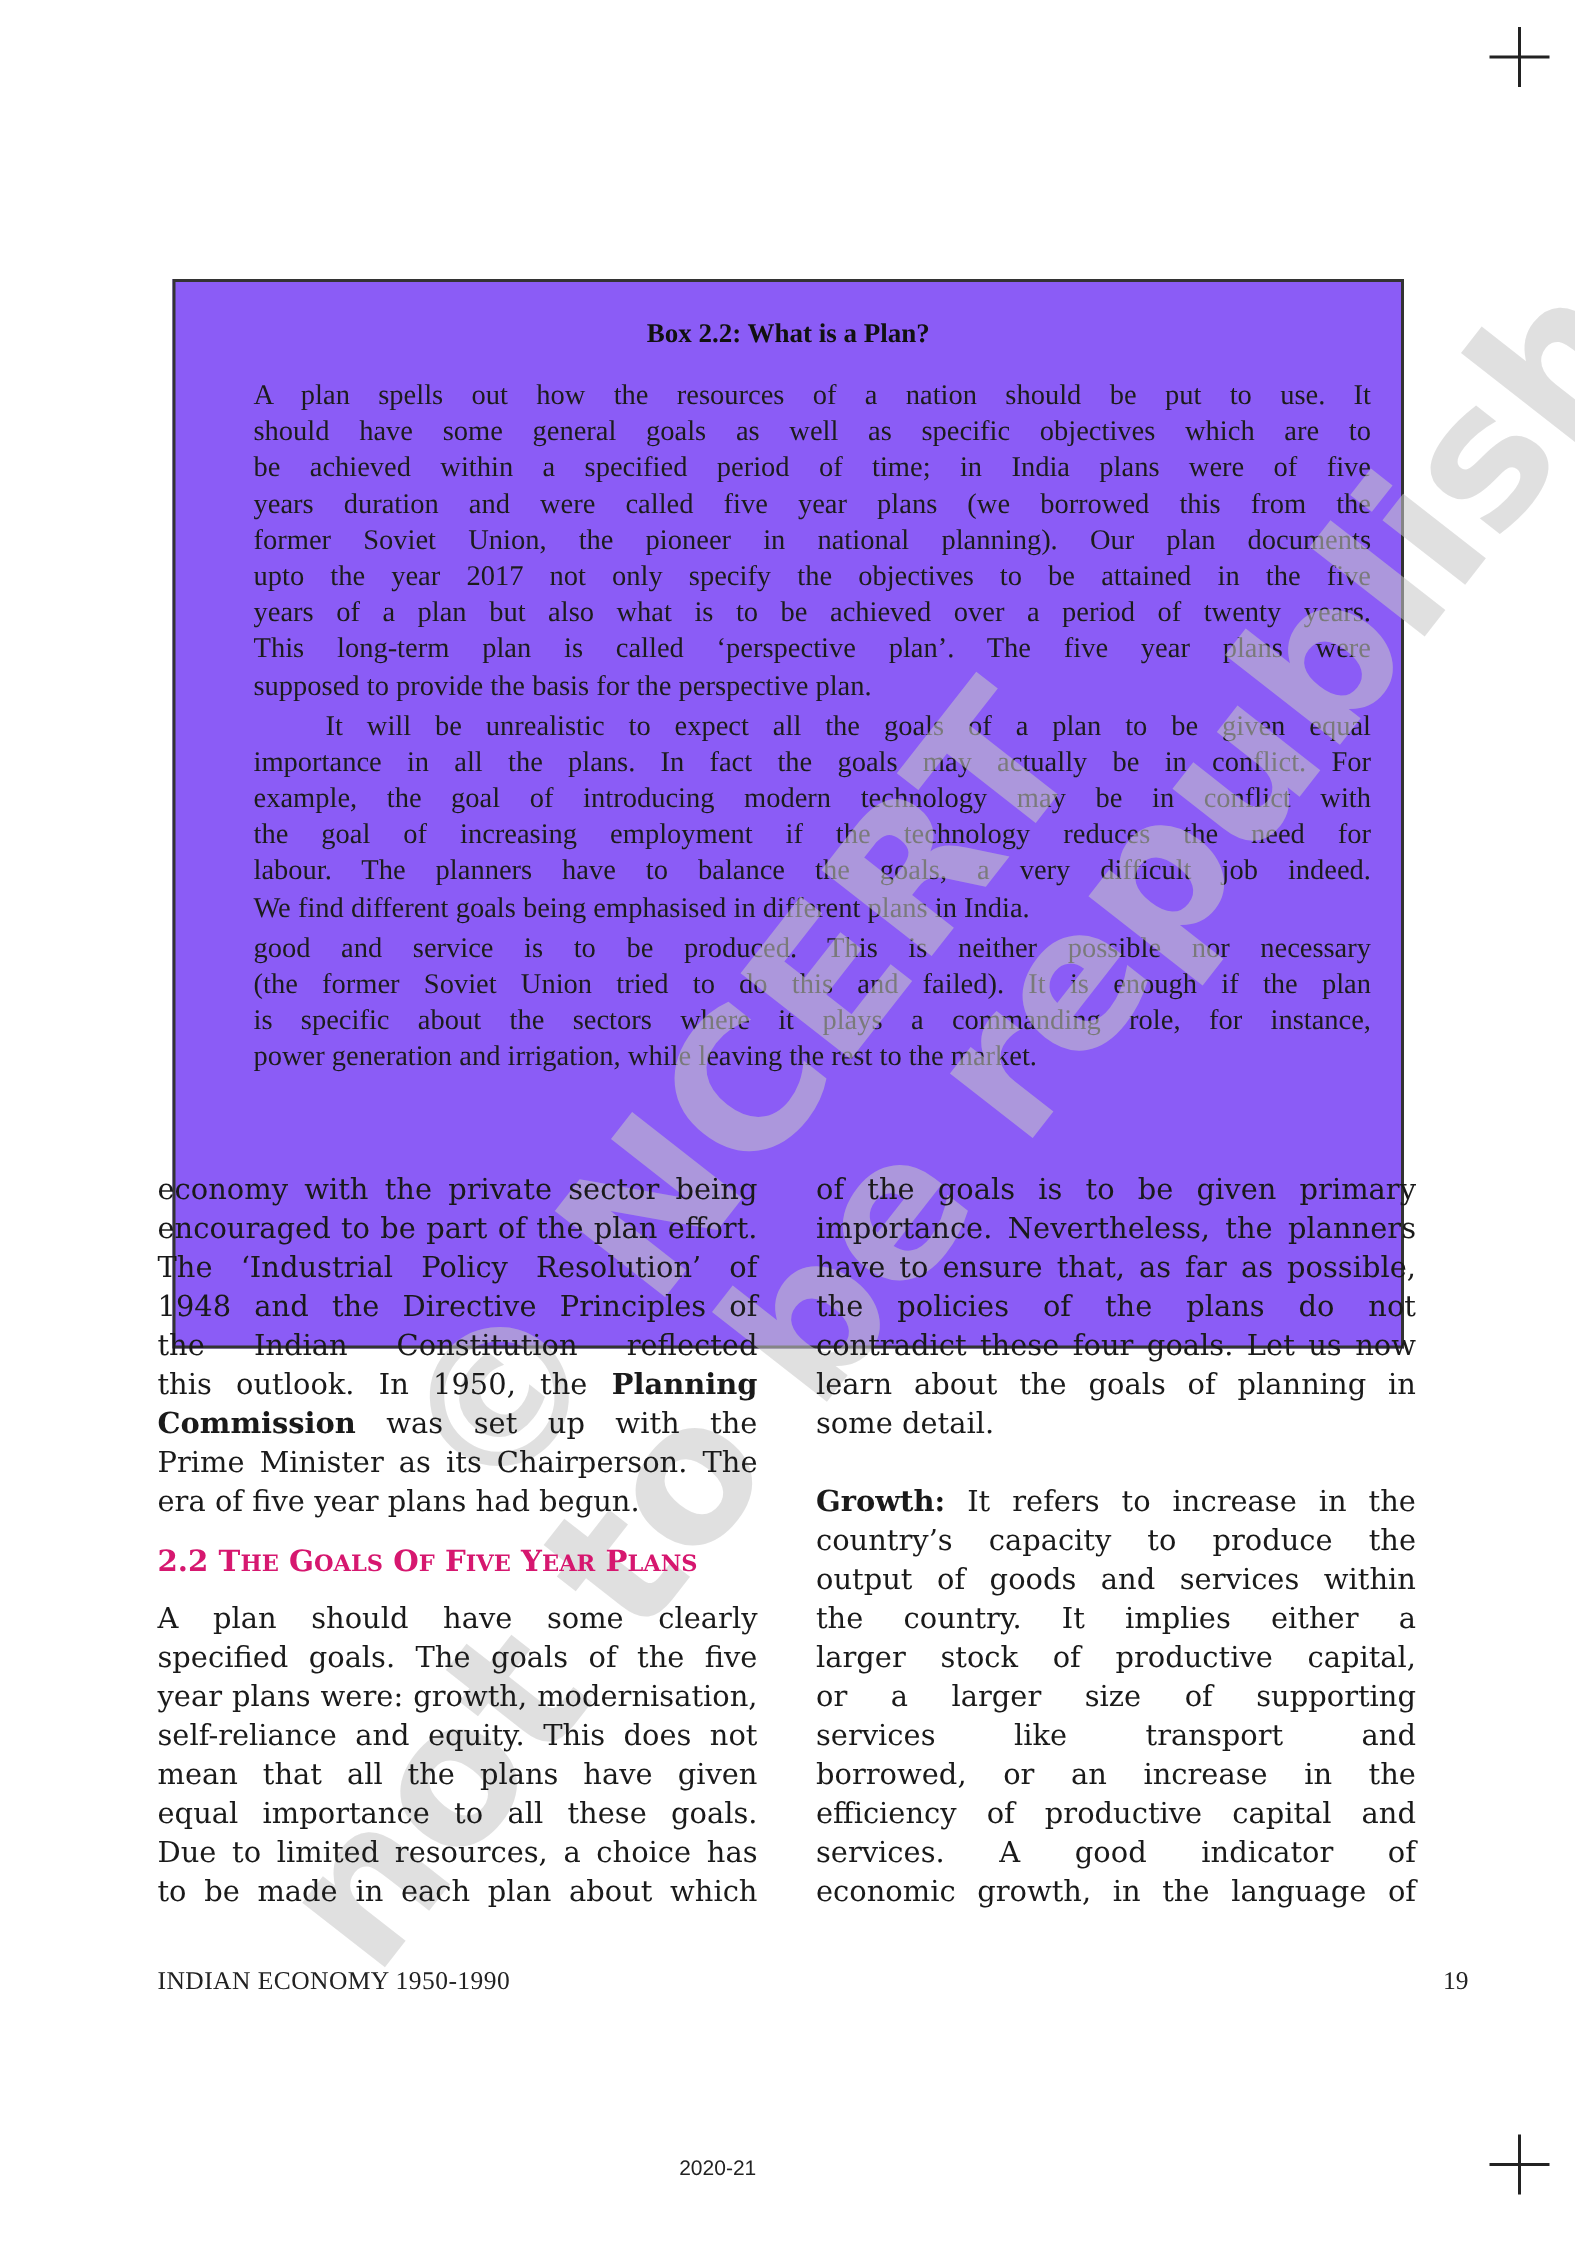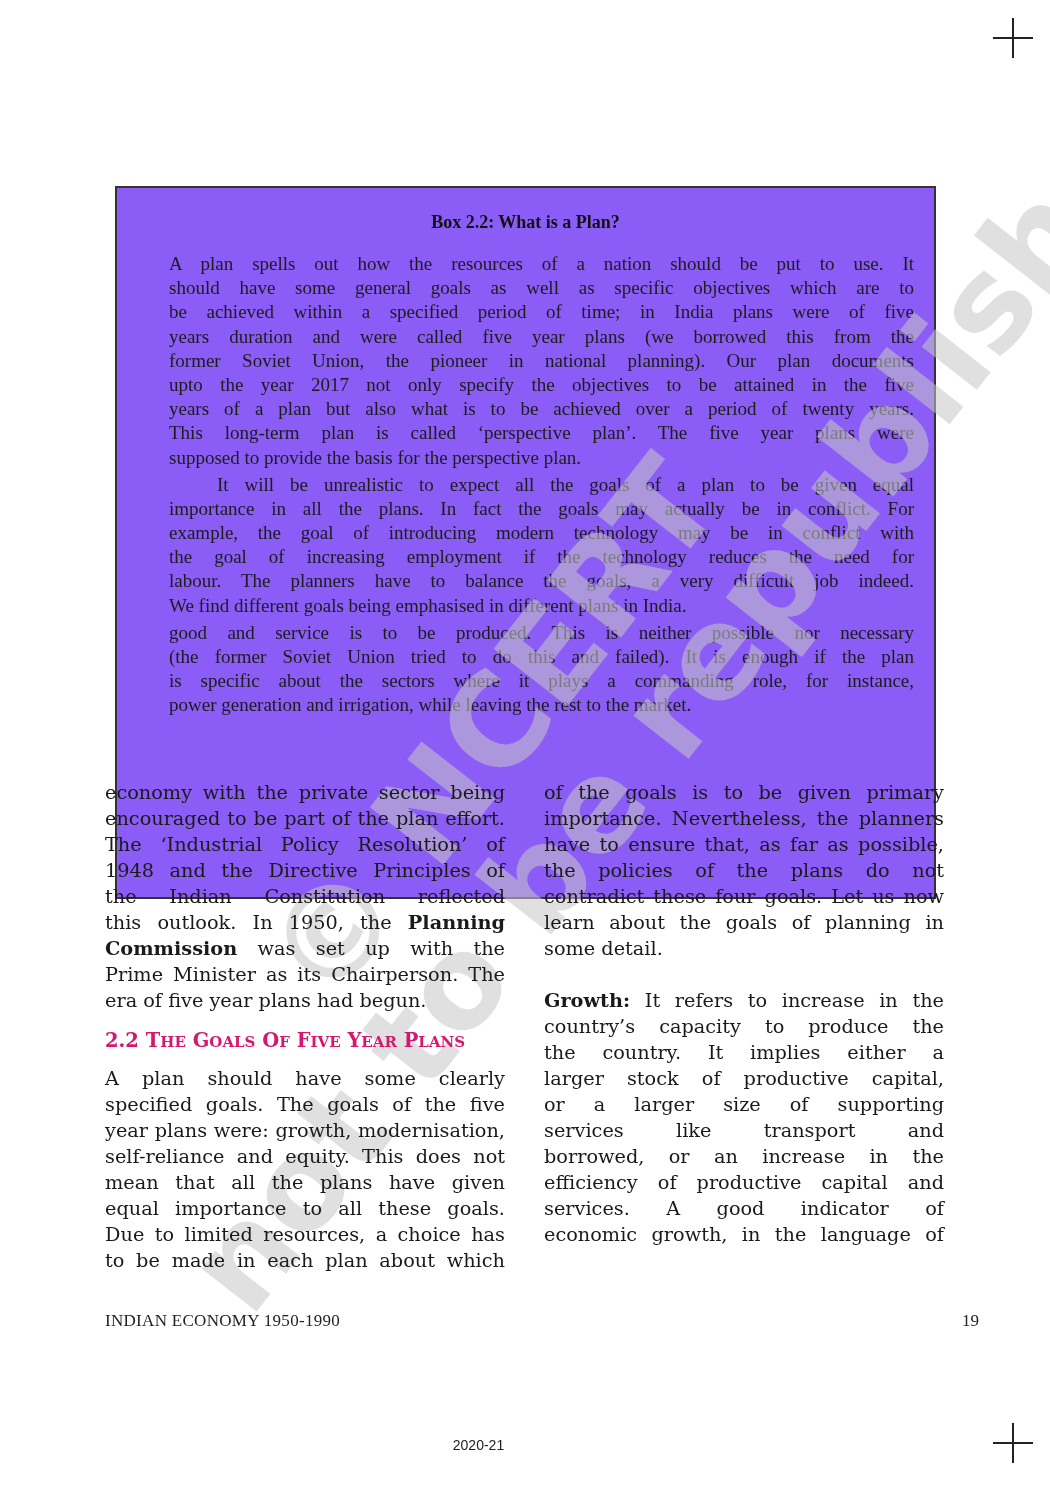--- a/index.html
+++ b/index.html
@@ -113,20 +113,21 @@
       <span class="cline">have to ensure that, as far as possible,</span>
       <span class="cline">the policies of the plans do not</span>
       <span class="cline">contradict these four goals. Let us now</span>
       <span class="cline">learn about the goals of planning in</span>
       <span class="cline last">some detail.</span>
     </div>
   <div class="gap"></div>
   <span class="cline"><span class="bold">Growth:</span><span> It refers to increase in the</span></span>
   <div id="right-growth">
       <span class="cline">country’s capacity to produce the</span>
+      <span class="cline">output of goods and services within</span>
       <span class="cline">the country. It implies either a</span>
       <span class="cline">larger stock of productive capital,</span>
       <span class="cline">or a larger size of supporting</span>
       <span class="cline">services like transport and</span>
       <span class="cline">borrowed, or an increase in the</span>
       <span class="cline">efficiency of productive capital and</span>
       <span class="cline">services. A good indicator of</span>
       <span class="cline">economic growth, in the language of</span>
     </div>
 </div>

